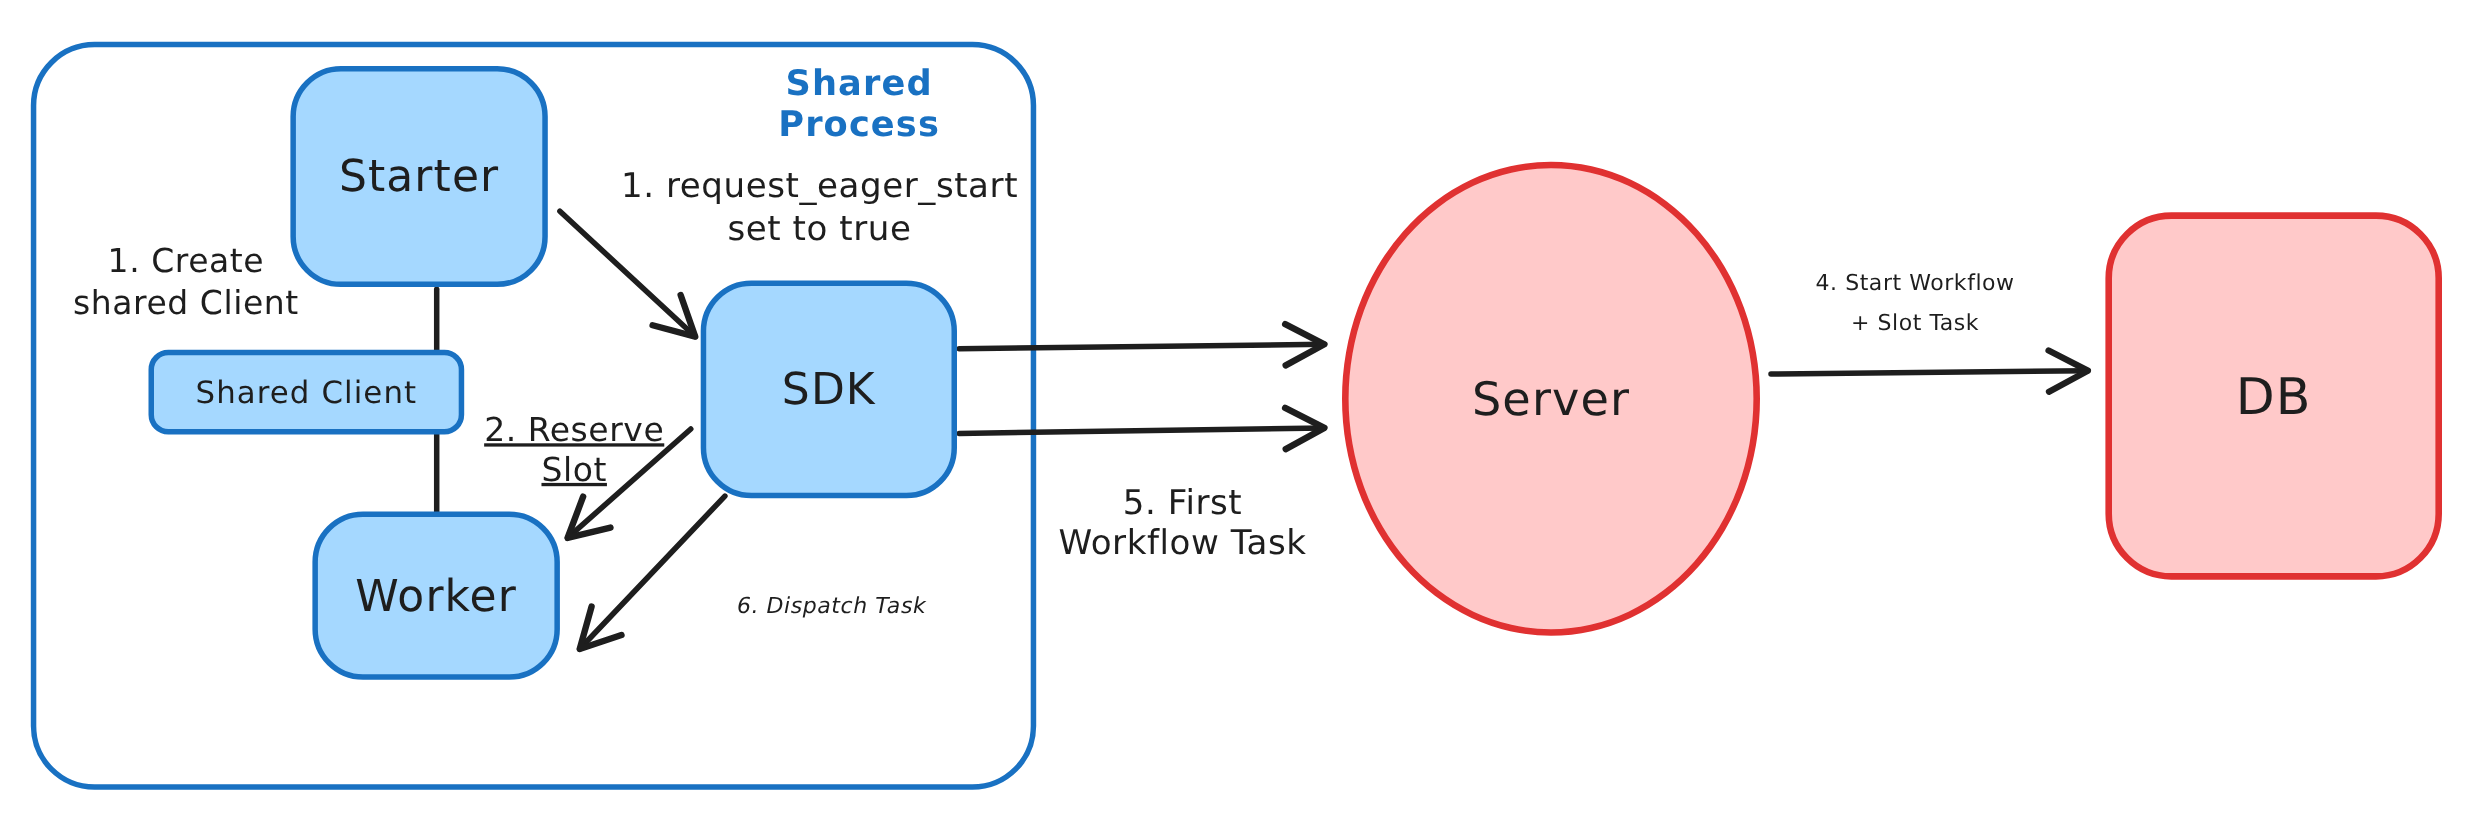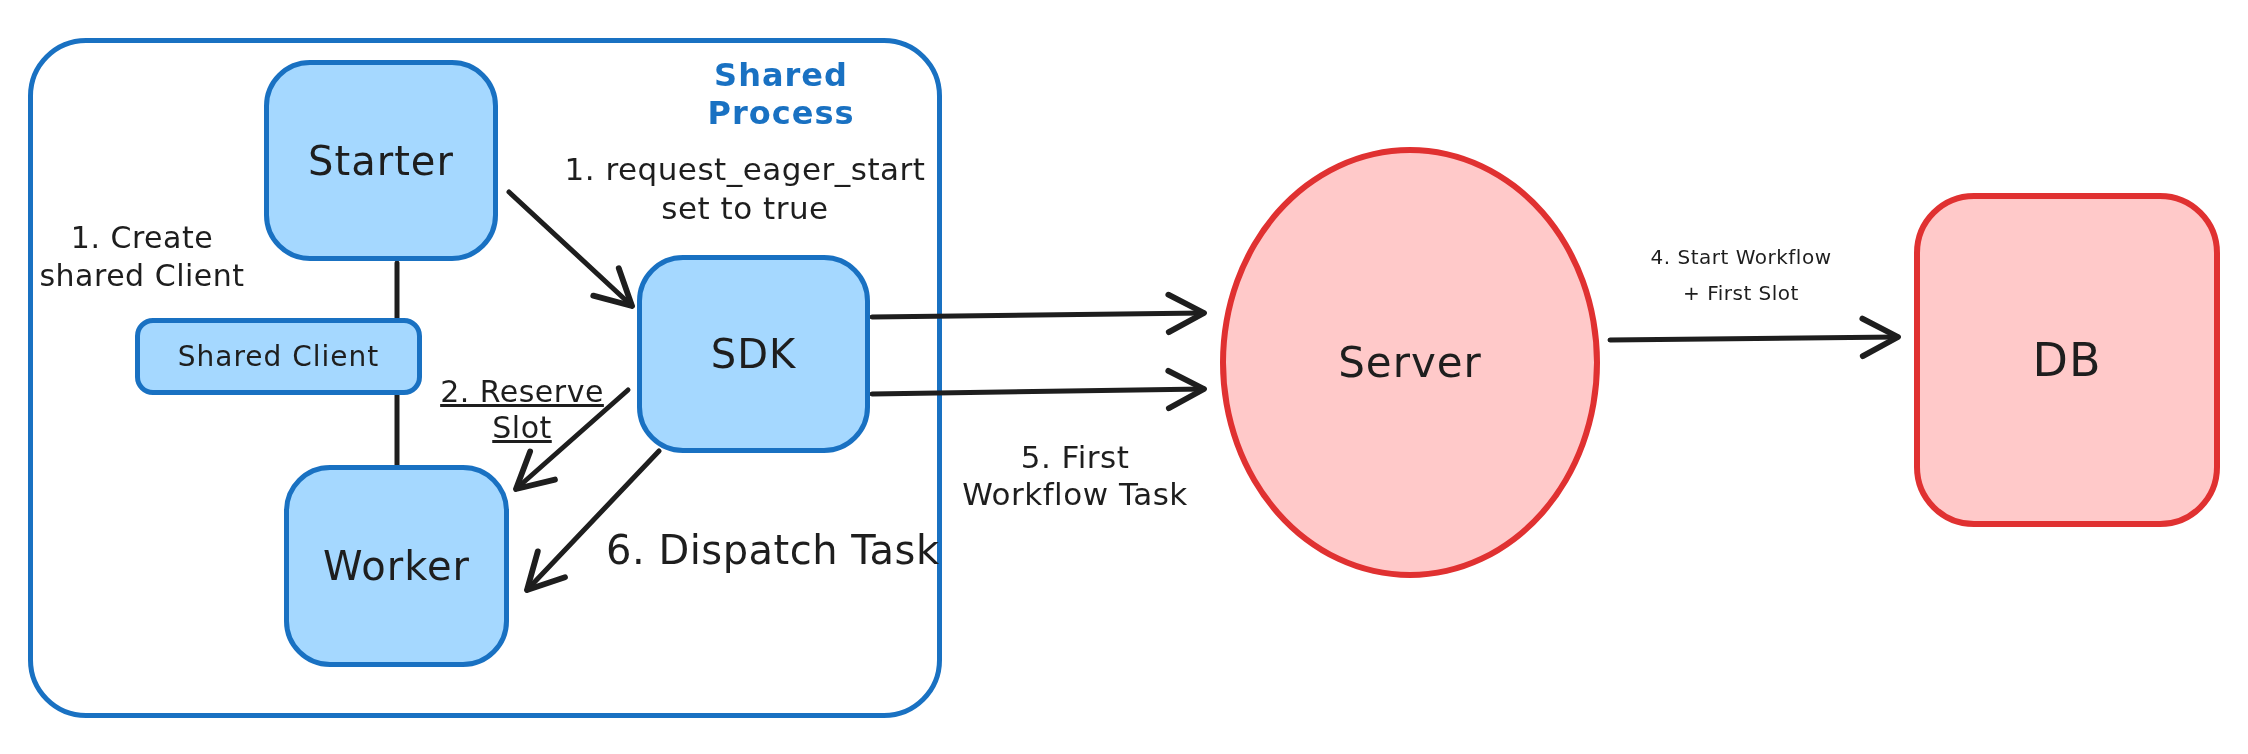--- a/index.html
+++ b/index.html
@@ -55,39 +55,39 @@
   .node-blue {
     background: var(--blue-fill, #a5d8ff);
     border: 5px solid var(--blue-stroke, #1971c2);
   }
   .node-red {
     background: var(--red-fill, #ffc9c9);
     border: 6px solid var(--red-stroke, #e03131);
   }
   .node-starter { left: 264px; top: 60px;  width: 234px; height: 201px; border-radius: 46px; font-size: 40px; }
   .node-shared-client { left: 135px; top: 318px; width: 287px; height: 77px; border-radius: 18px; font-size: 28px; }
-  .node-worker { left: 284px; top: 465px; width: 225px; height: 202px; border-radius: 46px; font-size: 40px; }
+  .node-worker { left: 284px; top: 465px; width: 225px; height: 153px; border-radius: 46px; font-size: 40px; }
   .node-sdk { left: 637px; top: 255px; width: 233px; height: 198px; border-radius: 46px; font-size: 40px; }
   .node-server { left: 1220px; top: 147px; width: 380px; height: 431px; border-radius: 50%; font-size: 42px; }
   .node-db { left: 1914px; top: 193px; width: 306px; height: 334px; border-radius: 60px; font-size: 46px; }
   .annotation {
     position: absolute;
     text-align: center;
     color: var(--ink, #1e1e1e);
     z-index: 4;
     letter-spacing: 0.5px;
     white-space: nowrap;
   }
-  .ann-create   { left: 17px;   top: 219px; width: 250px; font-size: 30px; line-height: 38px; }
+  .ann-create   { left: 44px;   top: 219px; width: 250px; font-size: 30px; line-height: 38px; }
   .ann-request  { left: 545px;  top: 150px; width: 400px; font-size: 31px; line-height: 39px; }
   .ann-reserve  { left: 422px;  top: 374px; width: 200px; font-size: 30px; line-height: 36px; text-decoration: underline; }
   .ann-eager    { left: 948px;  top: 258px; width: 250px; font-size: 31px; line-height: 33px; }
   .ann-startwf  { left: 1591px; top: 239px; width: 300px; font-size: 20px; line-height: 36px; }
   .ann-firstwf  { left: 925px;  top: 423px; width: 300px; font-size: 31px; line-height: 37px; margin-top: 16px; }
-  .ann-dispatch { left: 606px;  top: 533px; width: 300px; font-size: 40px; line-height: 34px; }
+  .ann-dispatch { left: 606px;  top: 533px; width: 300px; font-size: 20px; line-height: 34px; font-style: italic; }
 </style>
 </head>
 <body>
 
 <div class="canvas">
 
   <div class="process-container"></div>
   <div class="process-label">Shared Process</div>
 
   <svg class="connector-layer" viewBox="0 0 2248 754" width="2248" height="754" xmlns="http://www.w3.org/2000/svg">
@@ -133,21 +133,21 @@
   <div class="annotation ann-request">
     <div>1. request_eager_start</div>
     <div>set to true</div>
   </div>
   <div class="annotation ann-reserve">
     <div>2. Reserve</div>
     <div>Slot</div>
   </div>
   <div class="annotation ann-startwf">
     <div>4. Start Workflow</div>
-    <div>+ First Slot</div>
+    <div>+ Slot Task</div>
   </div>
   <div class="annotation ann-firstwf">
     <div>5. First</div>
     <div>Workflow Task</div>
   </div>
   <div class="annotation ann-dispatch">
     <div>6. Dispatch Task</div>
   </div>
 
 </div>

